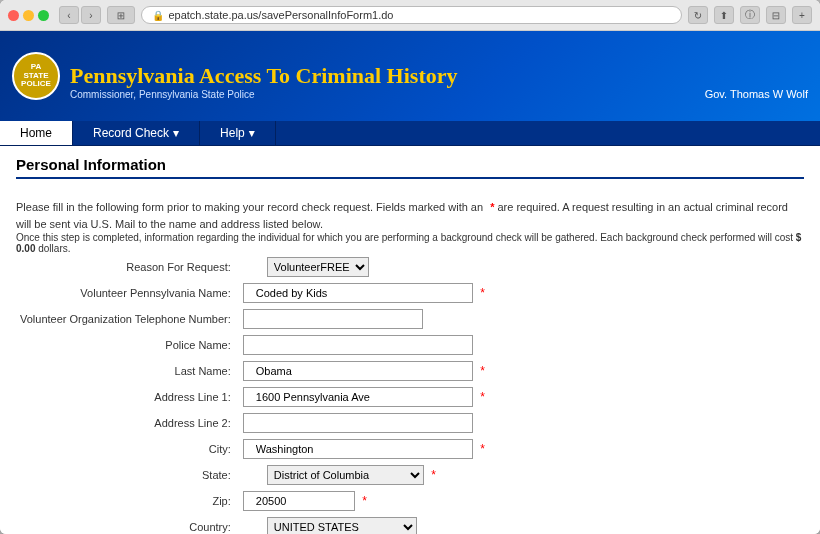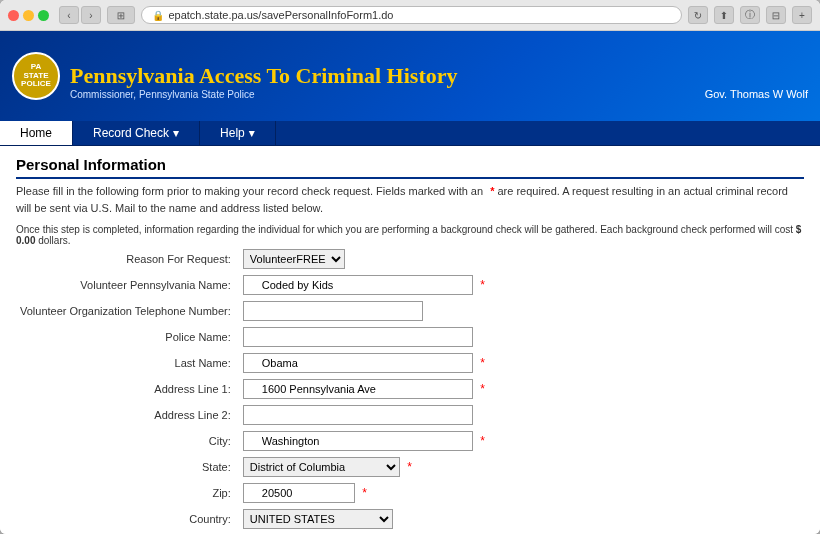--- a/index.html
+++ b/index.html
@@ -24,31 +24,31 @@
     .header-title { font-size: 22px; font-weight: bold; color: white; font-family: 'Times New Roman', serif; }
     .header-title span { color: #ffcc00; }
     .header-subtitle { font-size: 10px; color: #cce0ff; }
     .header-right { font-size: 11px; color: white; text-align: right; }
     
     .nav-bar { background: #003087; display: flex; border-bottom: 1px solid #002060; }
     .nav-item { padding: 5px 20px; color: white; font-size: 12px; cursor: pointer; border-right: 1px solid #002060; display: flex; align-items: flex-end; gap: 4px; }
     .nav-item.active { background: #fff; color: #000; border-bottom: none; }
     
     .main-content { padding: 10px 16px 10px 16px; }
-    .page-title { font-size: 15px; font-weight: bold; color: #000; border-bottom: 2px solid #003087; padding-bottom: 4px; margin-bottom: 4px; }
-    .intro-text { font-size: 11px; color: #333; line-height: 1.5; margin-bottom: 8px; }
+    .page-title { font-size: 15px; font-weight: bold; color: #000; border-bottom: 2px solid #003087; padding-bottom: 4px; margin-bottom: 20px; }
+    .intro-text { font-size: 11px; color: #333; line-height: 1.5; }
     .intro-text .required-star { color: red; font-weight: bold; }
     .cost-text { font-size: 10px; color: #333; }
     .form-table { width: 100%; border-collapse: collapse; }
     .form-table tr td { padding: 3px 4px; vertical-align: middle; }
     .form-table .label-cell { text-align: right; padding-right: 8px; font-size: 11px; color: #333; width: 200px; white-space: nowrap; }
     .form-table .input-cell { }
-    .form-input { border: 1px solid #999; padding: 2px 18px; font-size: 11px; width: 180px; height: 20px; }
+    .form-input { border: 1px solid #999; padding: 2px 12px; font-size: 11px; width: 180px; height: 20px; }
     .form-input-wide { width: 230px; }
-    .form-select { border: 1px solid #999; padding: 1px 2px; font-size: 11px; height: 20px; }
+    .form-select { border: 1px solid #999; padding: 1px 2px; font-size: 11px; height: 20px; margin-left: 24px; }
     .required-star { color: red; margin-left: 4px; }
   </style>
 </head>
 <body>
 
 <div class="browser-window">
 
   <div class="browser-chrome">
     <div class="traffic-lights">
       <div class="tl tl-red"></div>

